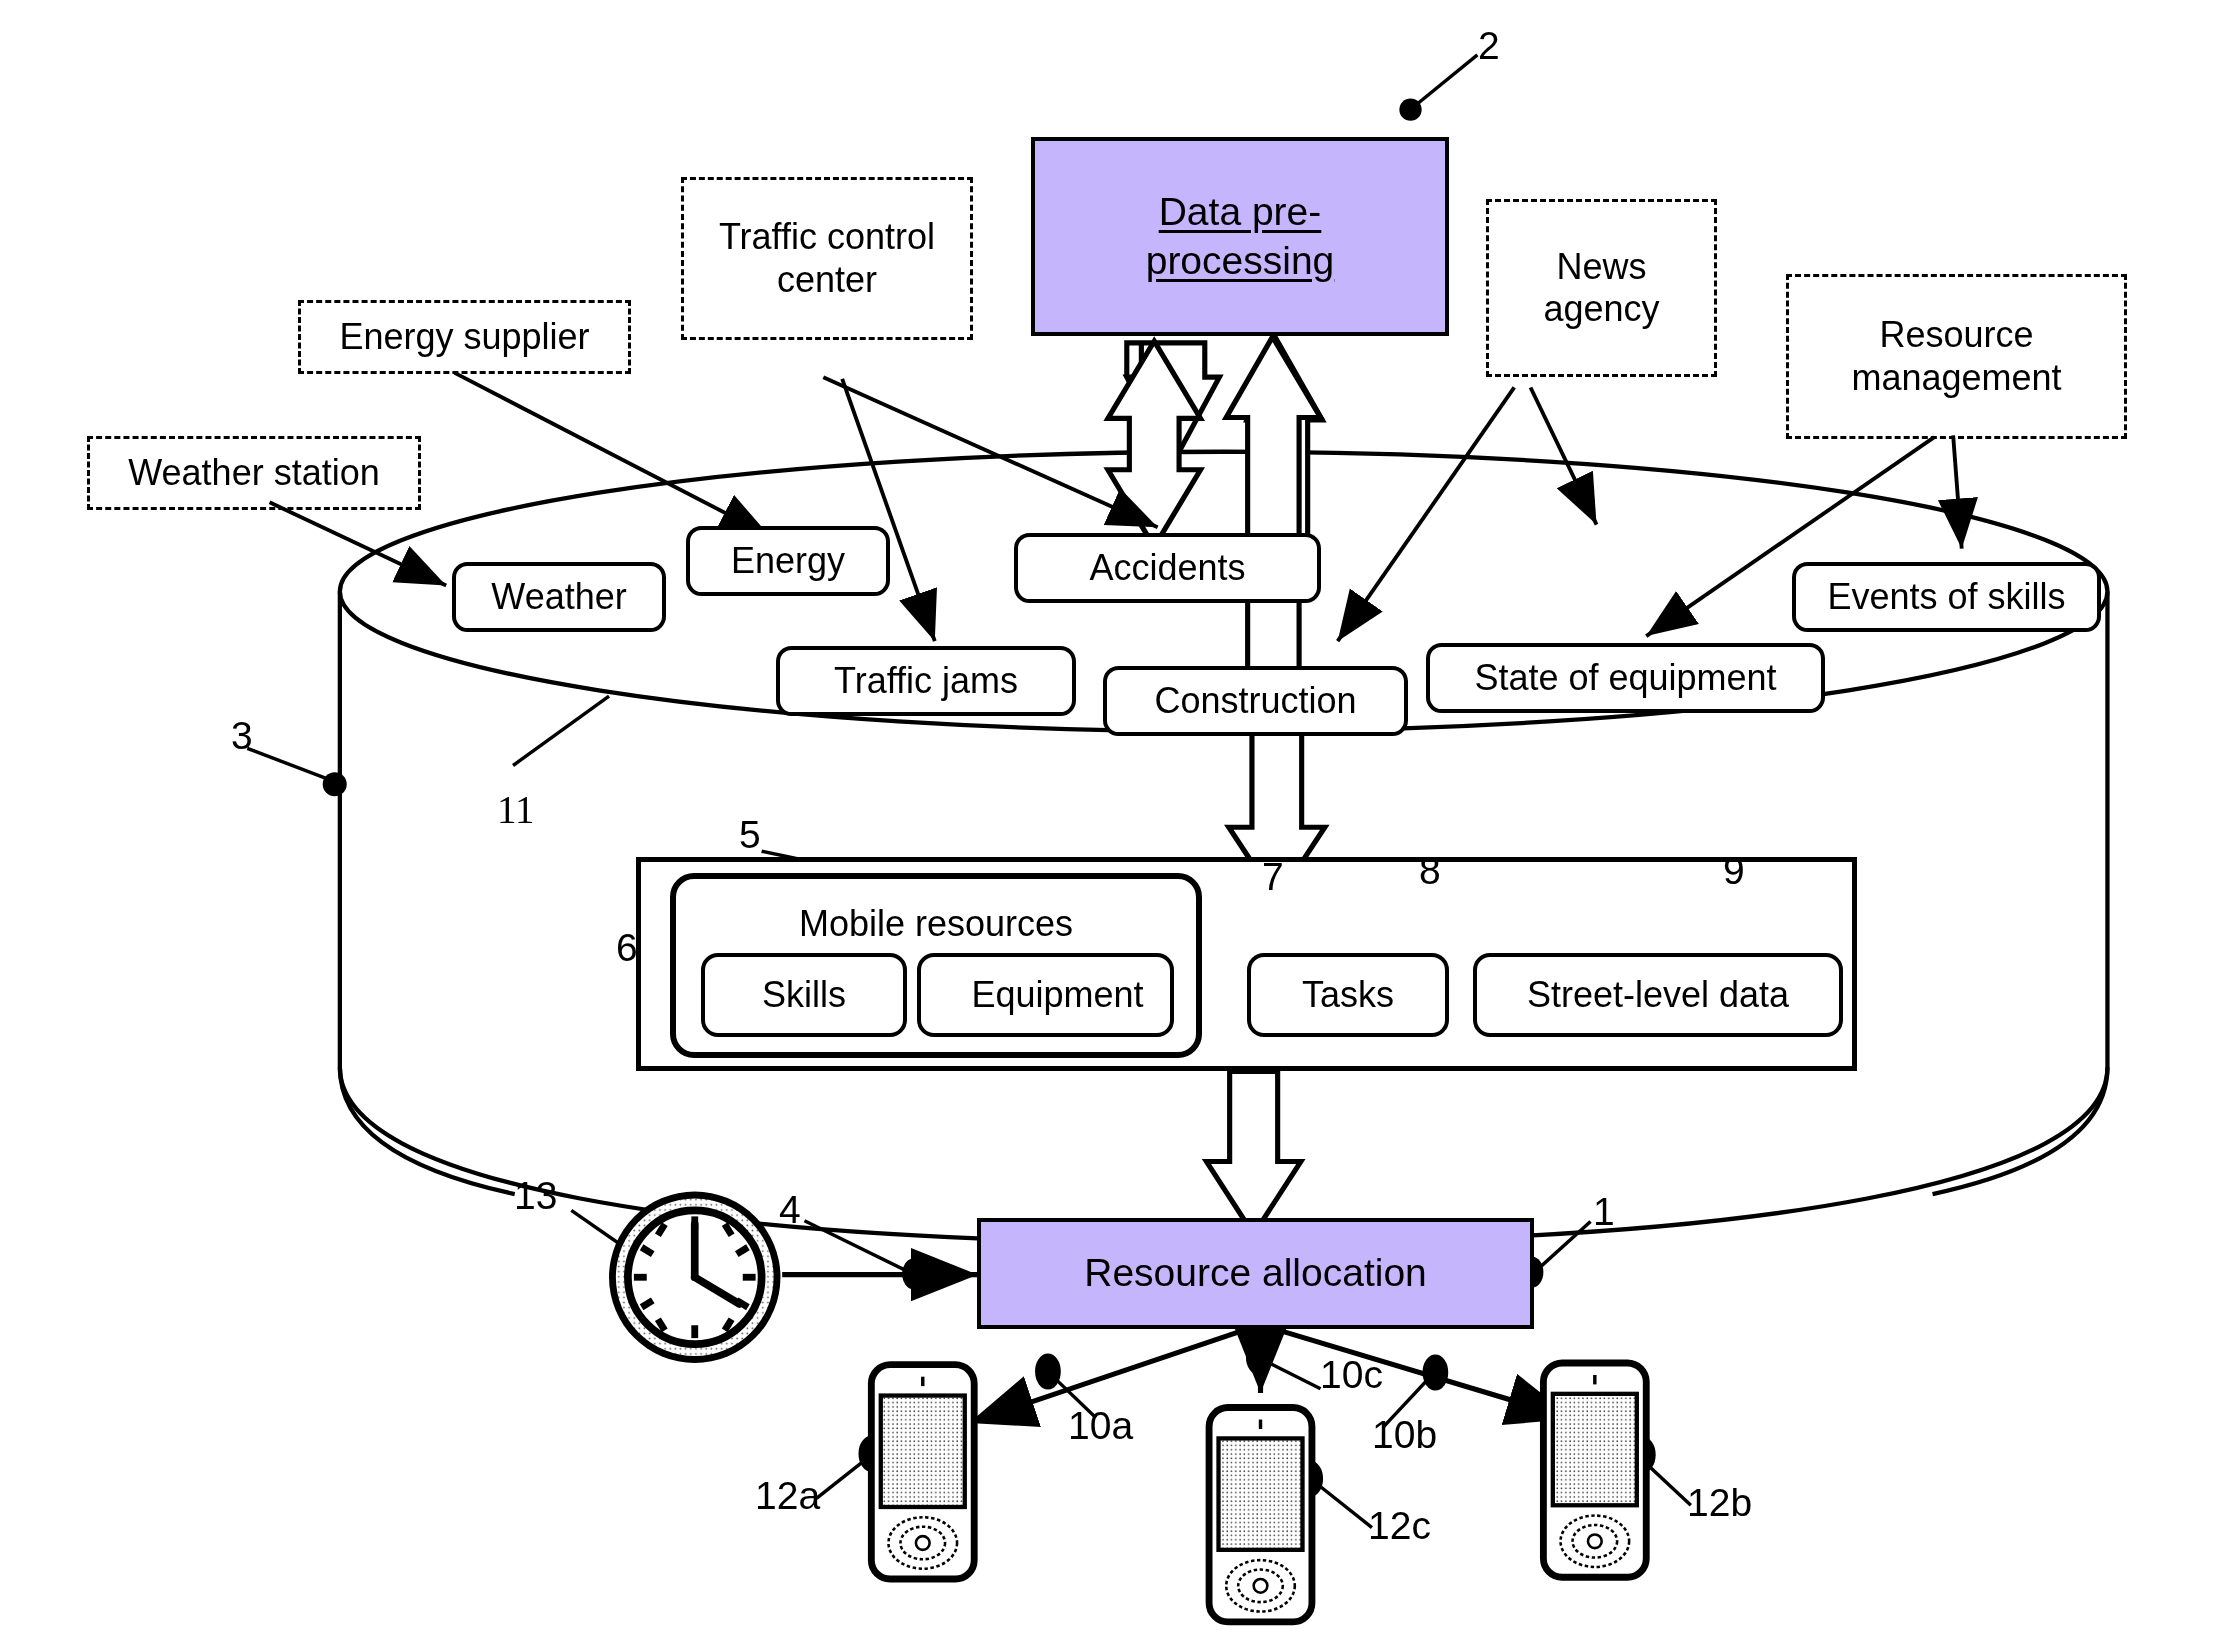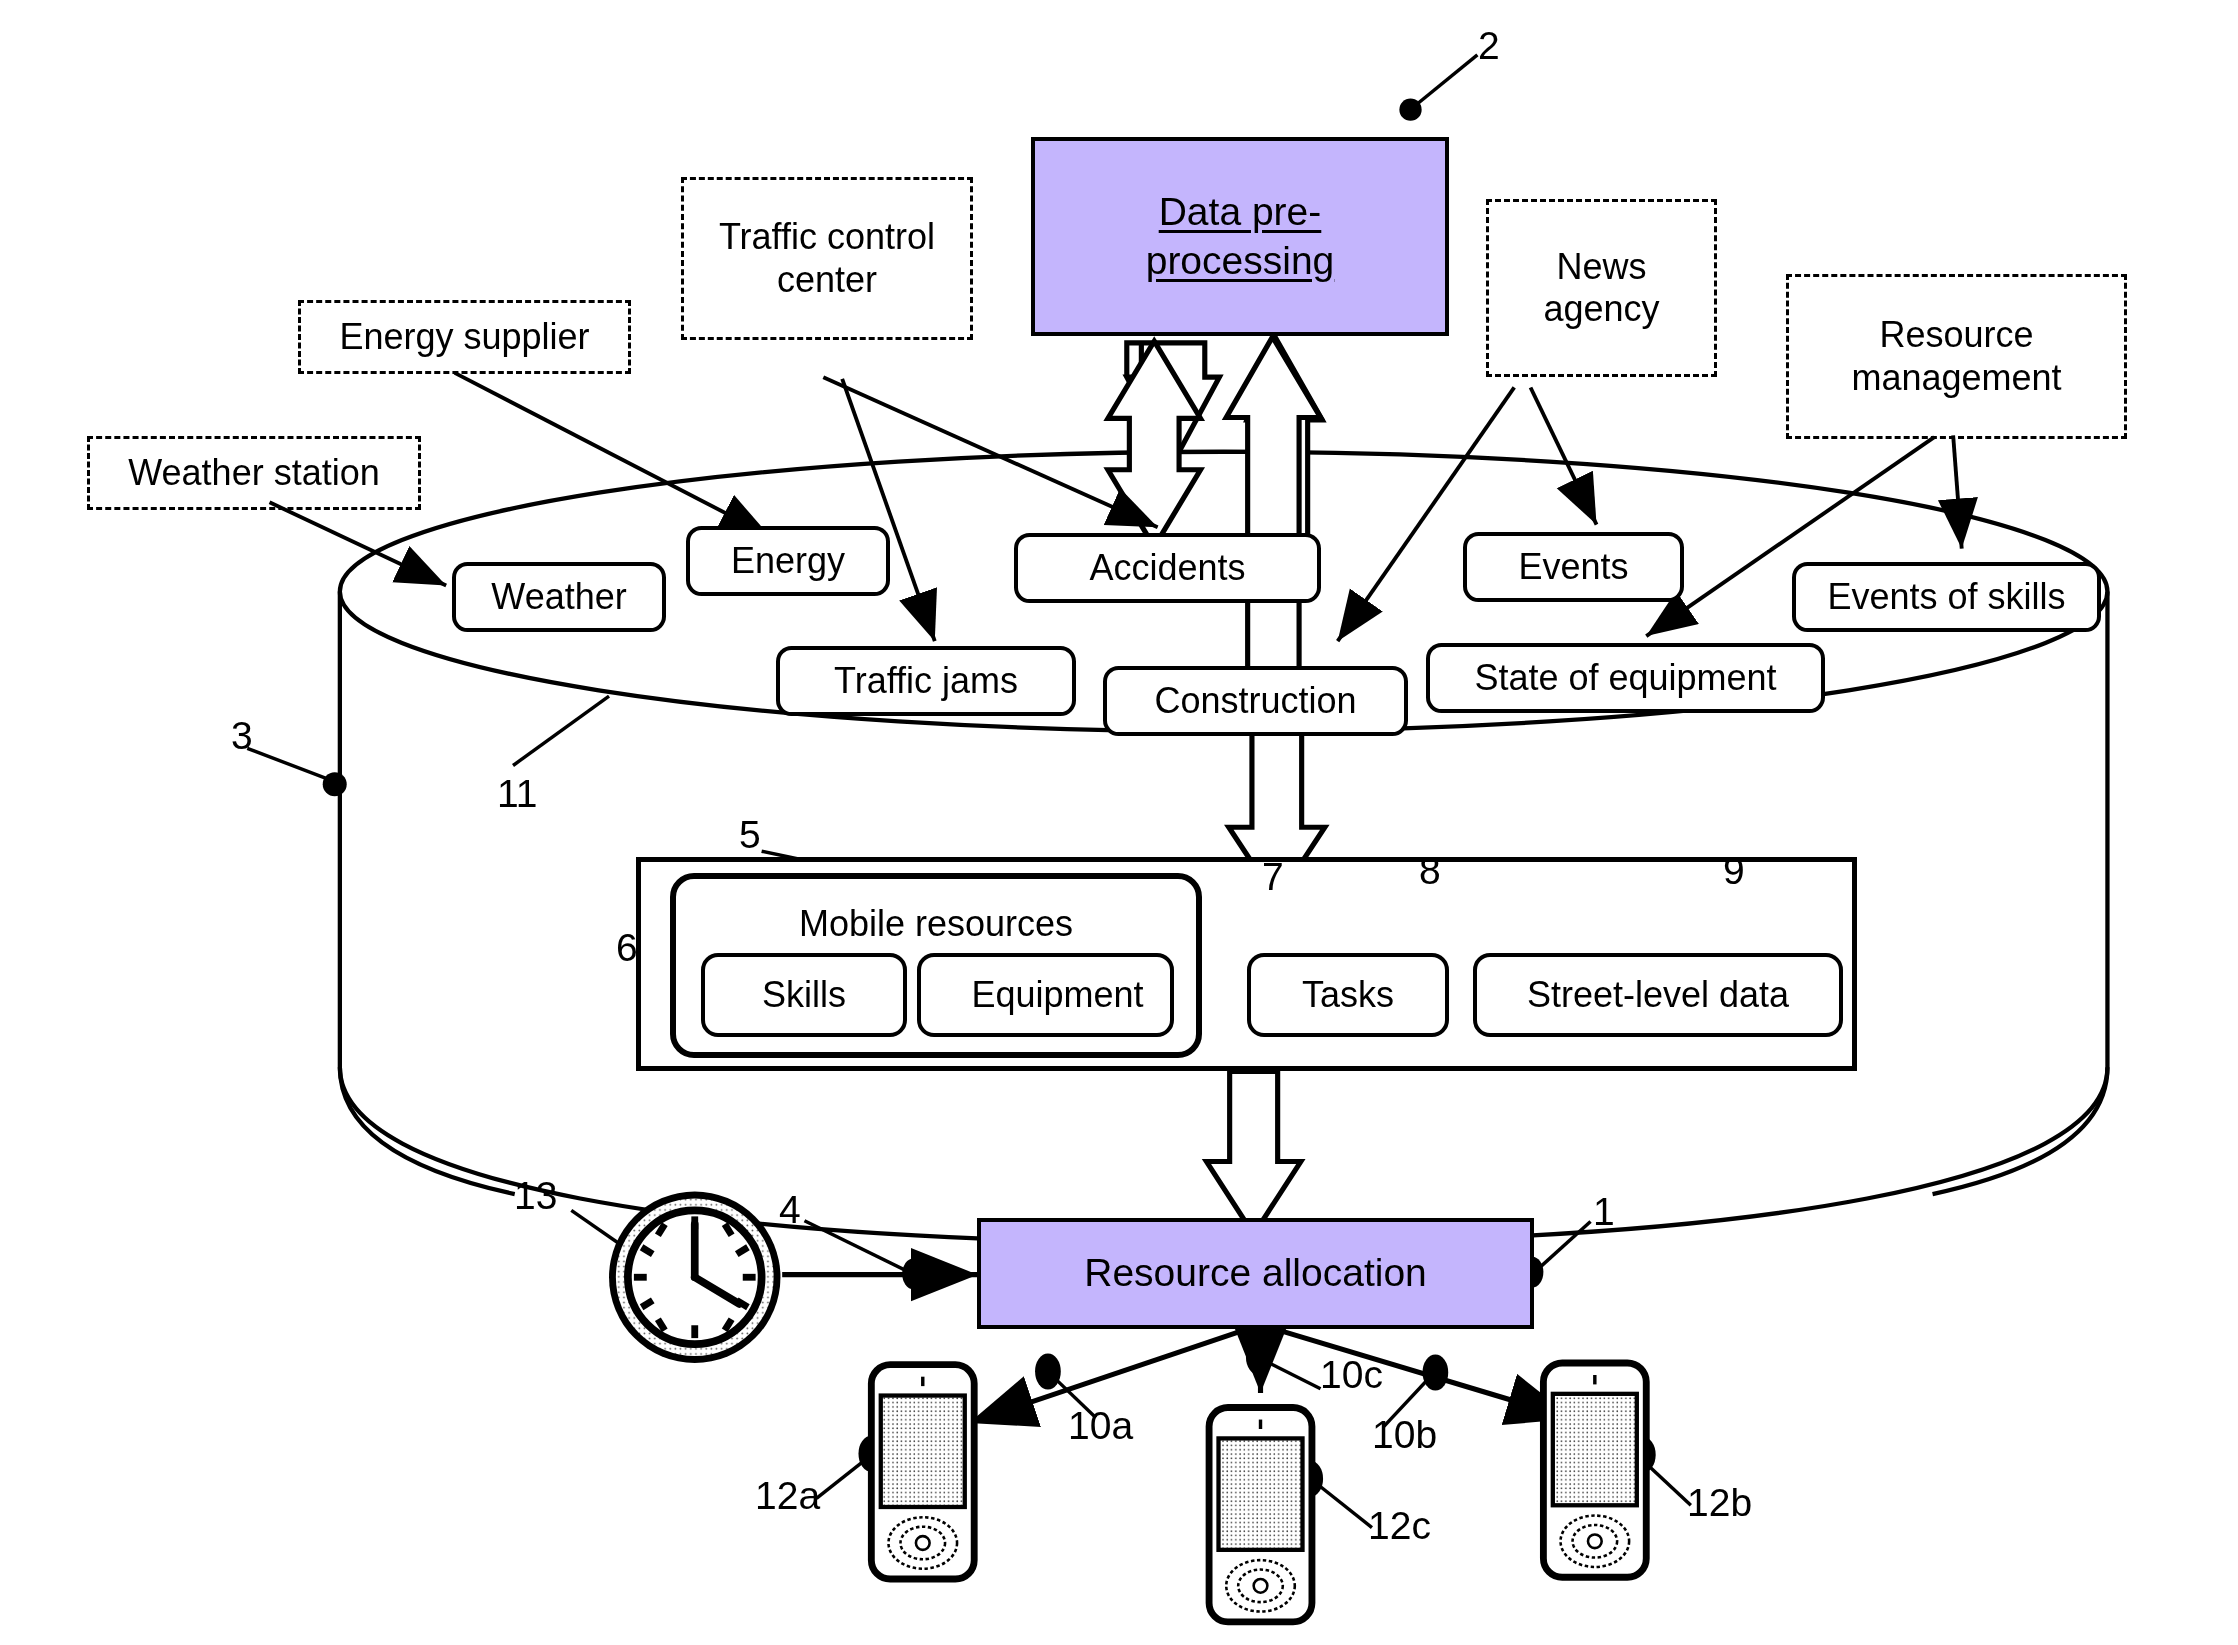--- a/index.html
+++ b/index.html
@@ -256,23 +256,20 @@
   </div>
 
   <div class="pill" style="left:686px;top:526px;width:204px;height:70px;">
     <span>Energy</span>
   </div>
 
   <div class="pill" style="left:1014px;top:533px;width:307px;height:70px;">
     <span>Accidents</span>
   </div>
 
-  <div class="pill" style="left:1463px;top:532px;width:221px;height:70px;">
-    <span>Events</span>
-  </div>
 
   <div class="pill" style="left:1792px;top:562px;width:309px;height:70px;">
     <span>Events of skills</span>
   </div>
 
   <div class="pill" style="left:776px;top:646px;width:300px;height:70px;">
     <span>Traffic jams</span>
   </div>
 
   <div class="pill" style="left:1103px;top:666px;width:305px;height:70px;">
@@ -305,21 +302,21 @@
   </div>
 
   <div class="sbox" style="left:977px;top:1218px;width:557px;height:111px;">
     <span>Resource allocation</span>
   </div>
 
   <div class="lbl num" style="left:1478px;top:26px;">2</div>
 
   <div class="lbl num" style="left:231px;top:716px;">3</div>
 
-  <div class="lbl num" style="left:497px;top:774px;">11</div>
+  <div class="lbl num" style="left:497px;top:790px;font-family:Liberation Serif, serif;">11</div>
 
   <div class="lbl num" style="left:739px;top:815px;">5</div>
 
   <div class="lbl num" style="left:616px;top:928px;">6</div>
 
   <div class="lbl num" style="left:1262px;top:857px;">7</div>
 
   <div class="lbl num" style="left:1419px;top:851px;">8</div>
 
   <div class="lbl num" style="left:1723px;top:851px;">9</div>

